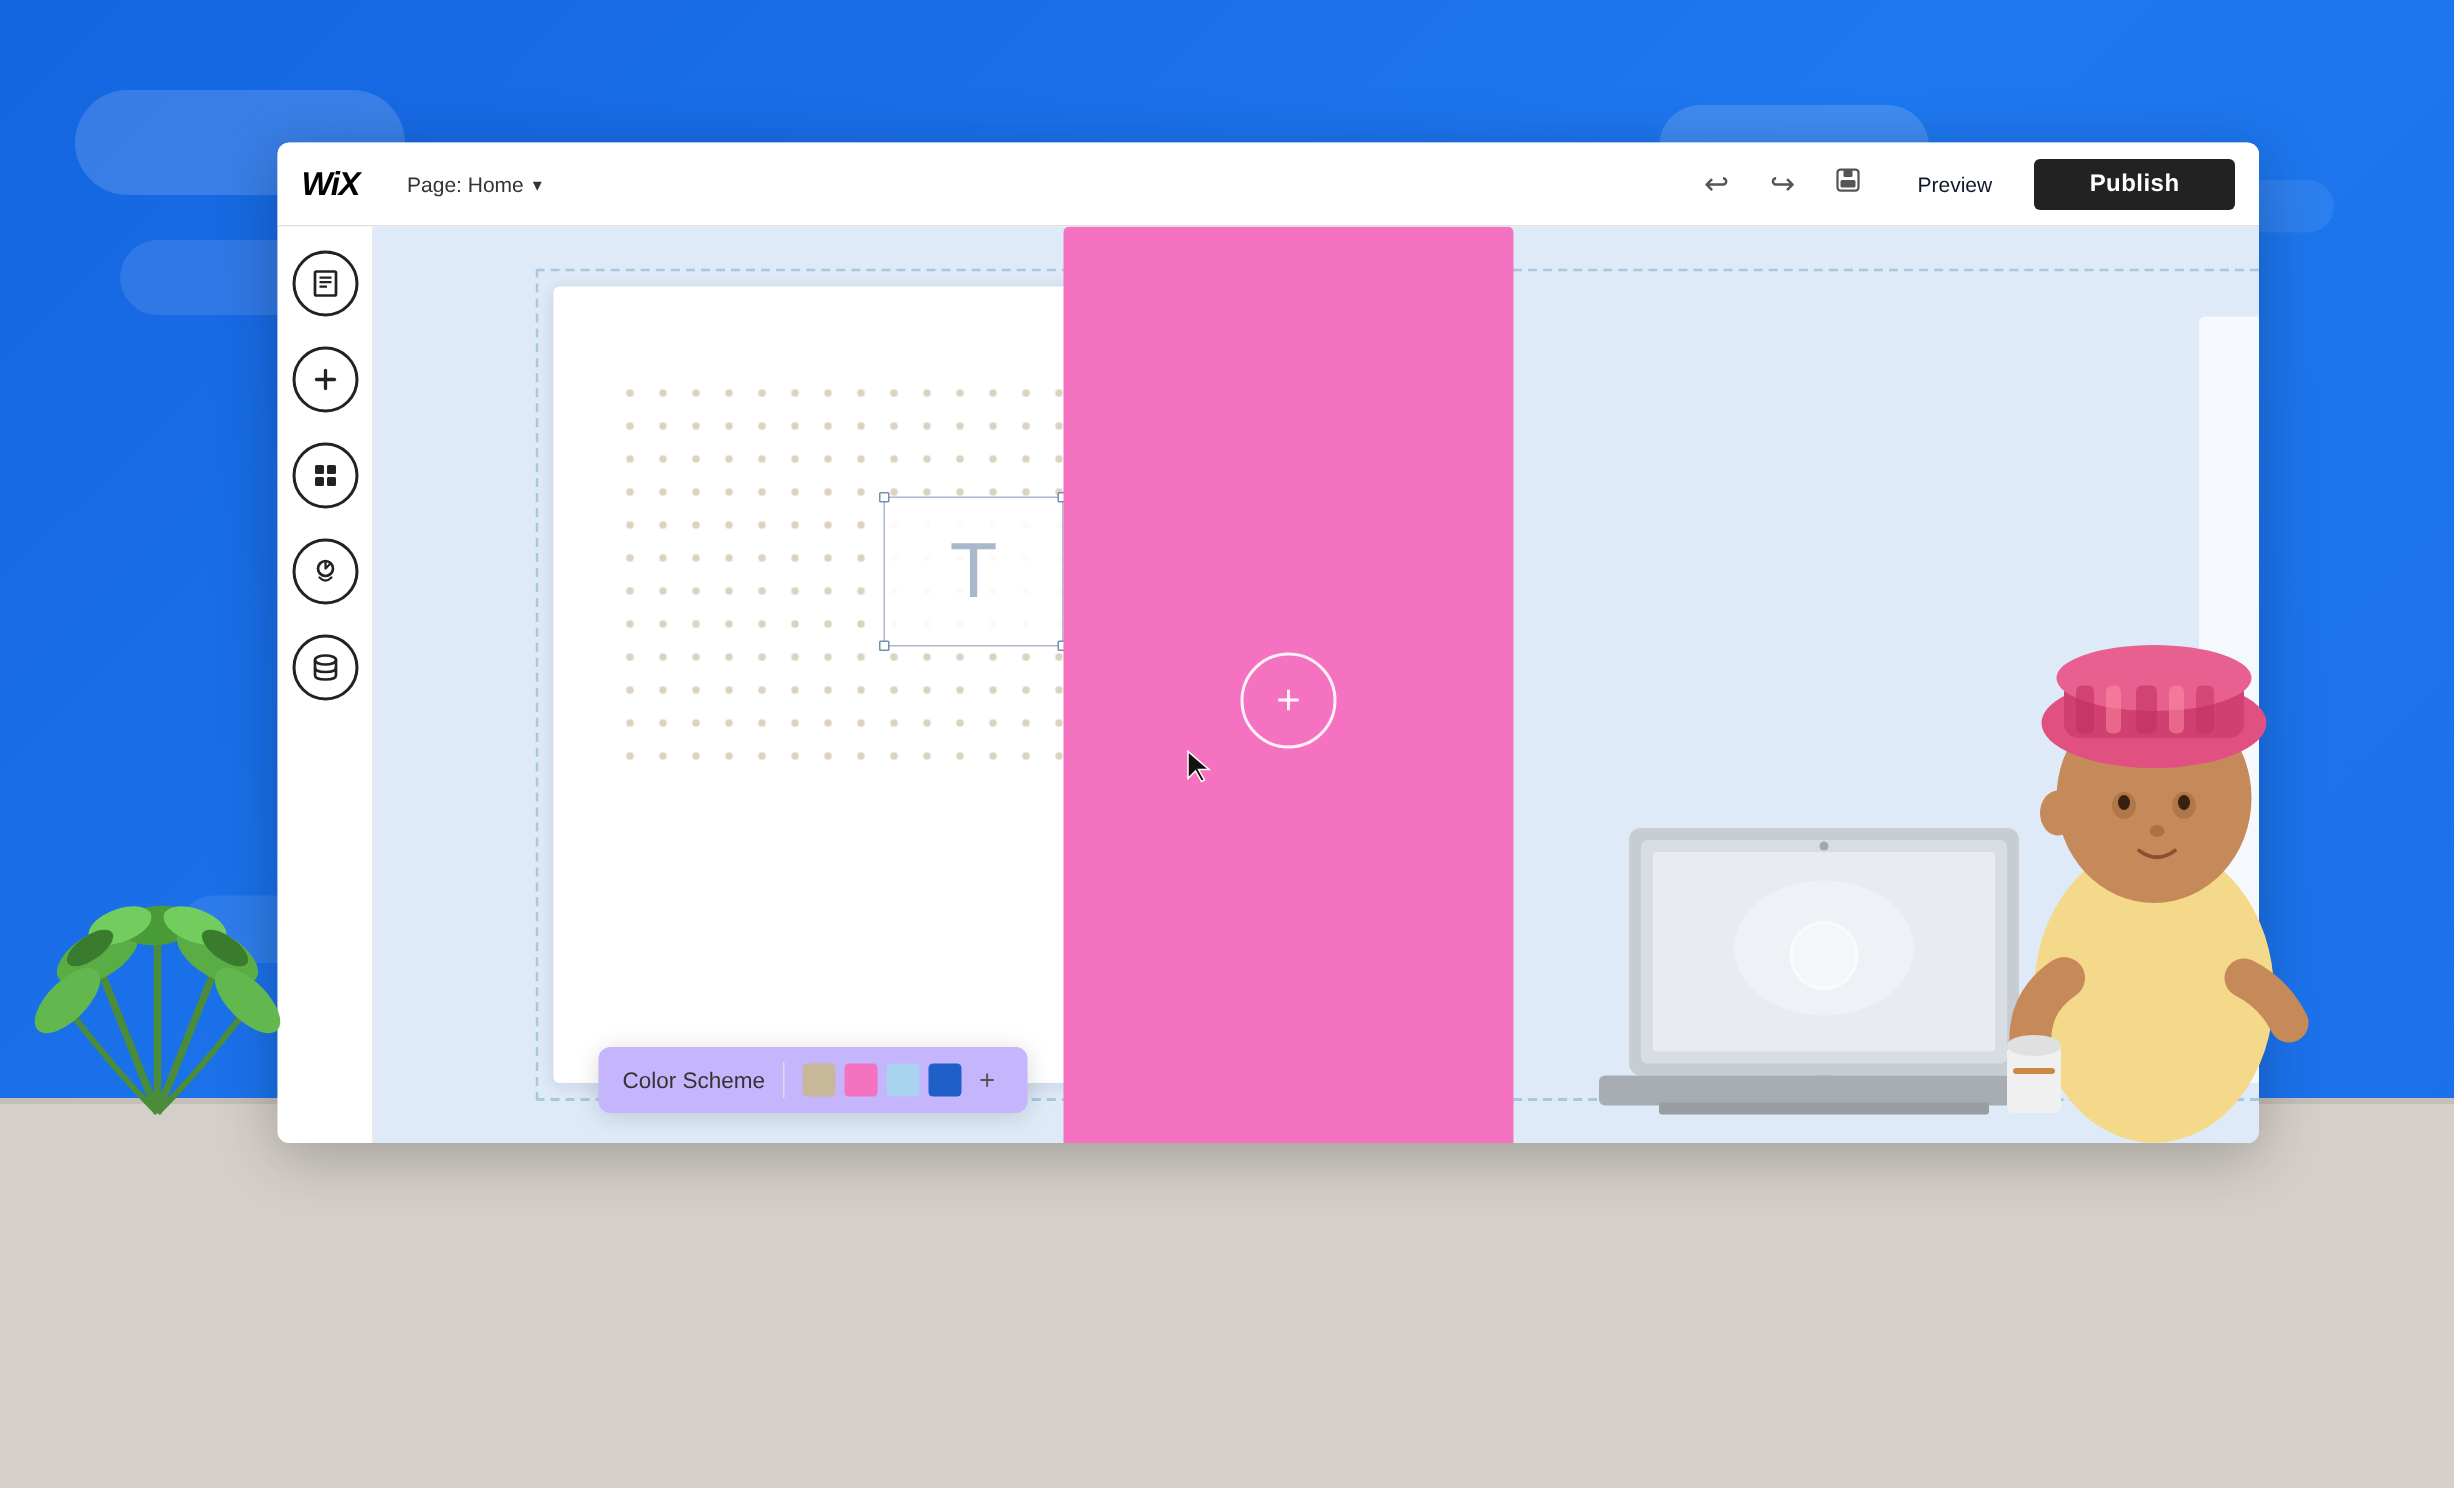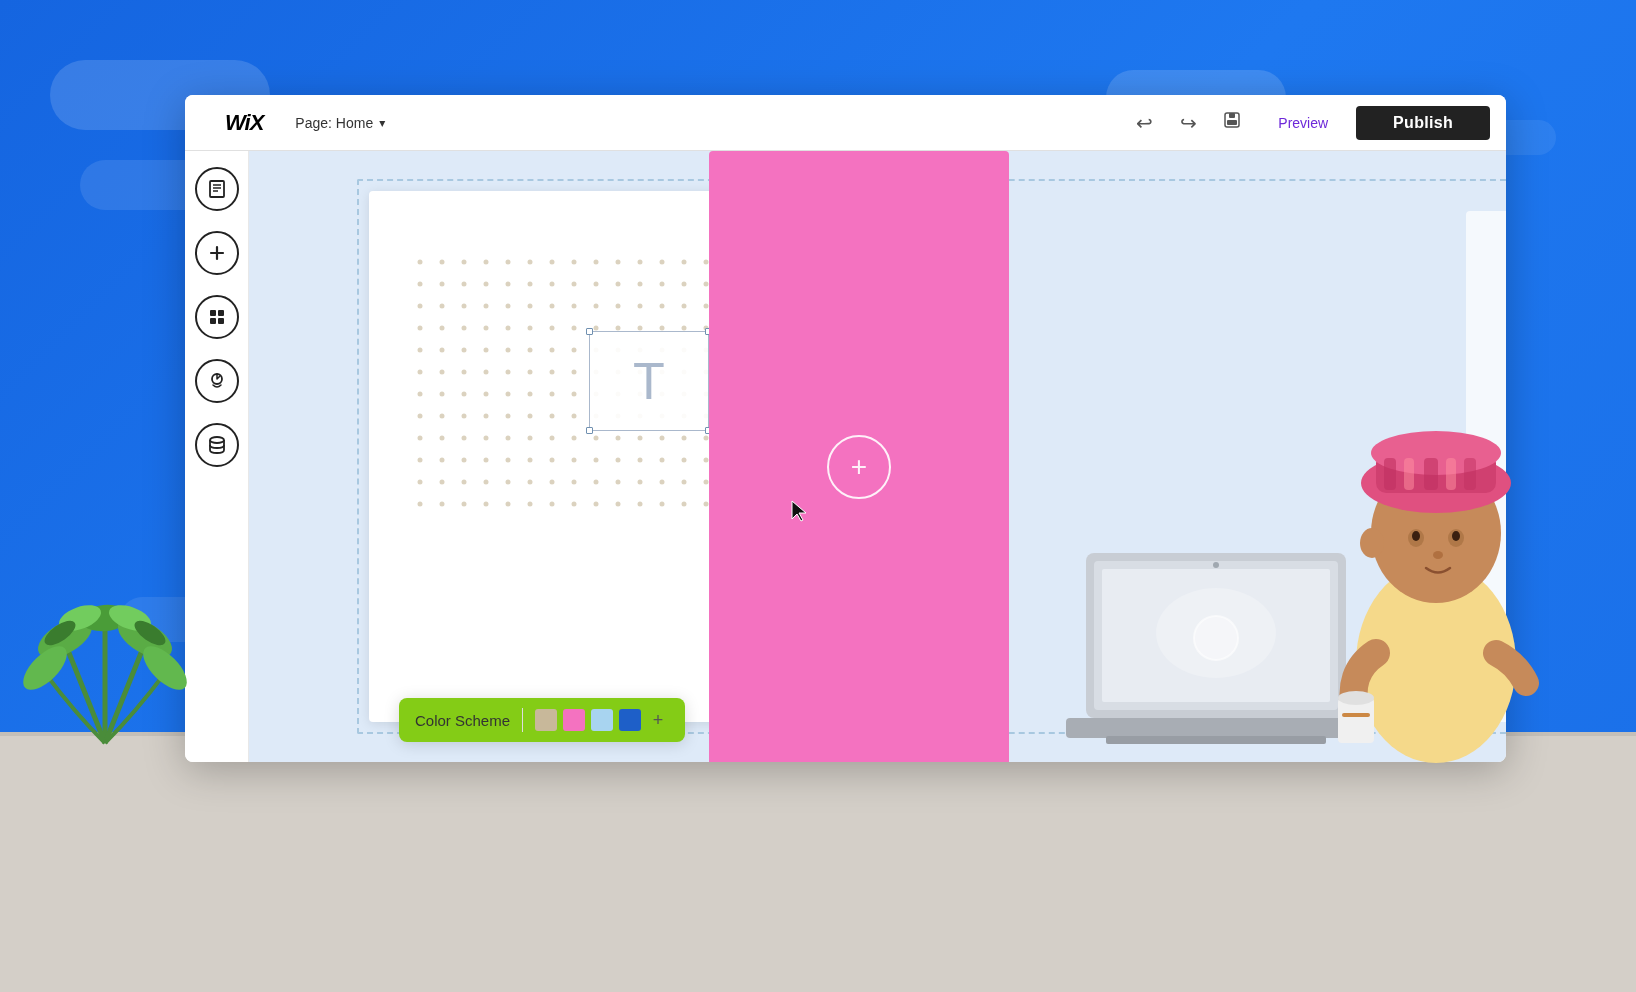--- a/index.html
+++ b/index.html
@@ -58,21 +58,21 @@
     }
 
     .wix-logo {
       font-weight: 900;
       font-size: 22px;
       letter-spacing: -1px;
       color: #000;
       font-style: italic;
       margin-right: 8px;
     }
-    .wix-logo span { color: #000; margin-left: 24px; }
+    .wix-logo span { color: #000; }
 
     .page-selector {
       display: flex;
       align-items: center;
       gap: 6px;
       font-size: 14px;
       color: #333;
       cursor: pointer;
       padding: 4px 8px;
       border-radius: 4px;
@@ -99,21 +99,21 @@
       color: #555;
       font-size: 18px;
     }
 
     .preview-btn {
       padding: 8px 20px;
       border: none;
       background: transparent;
       cursor: pointer;
       font-size: 14px;
-      color: #6d28d9;
+      color: #0f172a;
       border-radius: 4px;
     }
 
     .publish-btn {
       padding: 8px 37px;
       border: none;
       background: #222;
       color: #fff;
       cursor: pointer;
       font-size: 16px;
@@ -270,21 +270,21 @@
       border: 2px dashed #a8c8e0;
       border-radius: 2px;
       pointer-events: none;
     }
 
     
     .color-scheme-bar {
       position: absolute;
       bottom: 20px;
       left: 150px;
-      background: #84cc16;
+      background: #c4b5fd;
       border-radius: 8px;
       box-shadow: 0 2px 16px rgba(0,0,0,0.15);
       padding: 10px 16px;
       display: flex;
       align-items: center;
       gap: 12px;
       font-size: 15px;
       color: #333;
       white-space: nowrap;
     }

